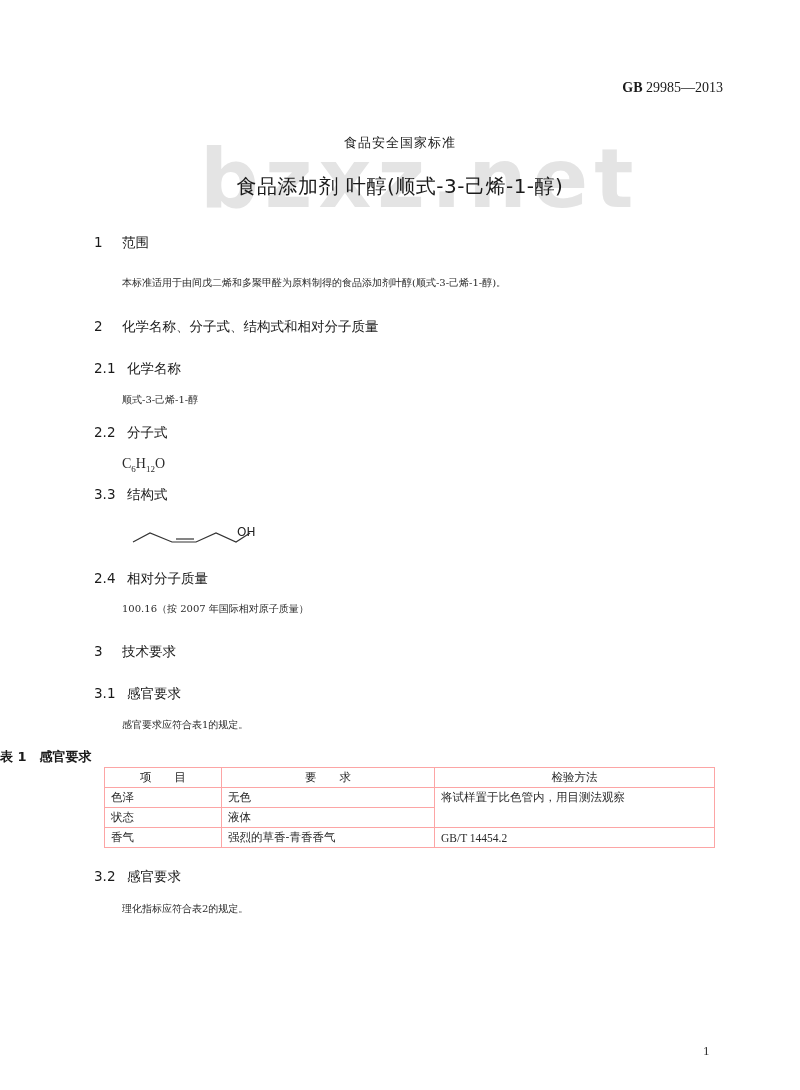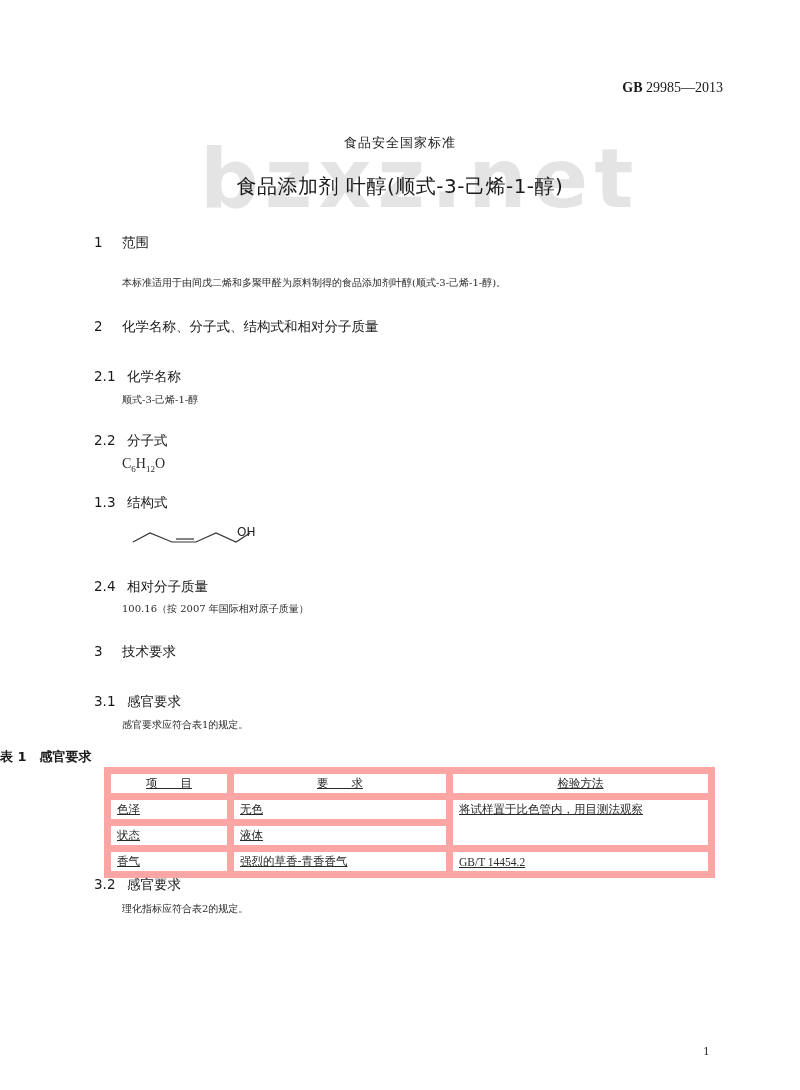--- a/index.html
+++ b/index.html
@@ -23,41 +23,40 @@
       position: absolute; left: 0; width: 800px; text-align: center;
       font-family: "DejaVu Sans", sans-serif; color: #1a1a1a; z-index: 1;
     }
     .title-1 { top: 134px; font-size: 13px; letter-spacing: 1px; }
     .title-2 { top: 173px; font-size: 20px; letter-spacing: 0.5px; }
     .h {
       position: absolute; left: 94px;
       font-family: "DejaVu Sans", sans-serif; font-size: 13.5px; color: #1a1a1a;
     }
     .h .num { display: inline-block; width: 28px; }
-    .h.sub .num { width: 33px; margin-top: 8px; }
+    .h.sub .num { width: 33px; }
     .p {
       position: absolute; left: 122px;
       font-family: "DejaVu Serif", serif; font-size: 10px; color: #2a2a2a;
     }
     .formula { font-family: "Liberation Serif", serif; font-size: 14px; }
     .formula sub { font-size: 9px; }
     .structure { position: absolute; left: 130px; top: 520px; }
     .table-caption {
       position: absolute; left: 0; width: 728px; top: 748px;
       font-family: "DejaVu Sans", sans-serif; font-size: 13px; font-weight: bold; color: #1a1a1a;
     }
     table.sens {
       position: absolute; left: 104px; top: 767px; width: 611px;
       border-collapse: collapse;
       font-family: "DejaVu Serif", serif; font-size: 11.5px; color: #2a2a2a;
     }
     table.sens td, table.sens th {
-      border: 7px solid #fca5a5; height: 19px; padding: 0 6px; font-weight: normal;
+      border: 1px solid #fca5a5; height: 19px; padding: 0 6px; font-weight: normal;
       vertical-align: middle;
-      text-decoration: underline;
     }
     table.sens th { text-align: center; }
     table.sens td { text-align: left; margin-top: 25px; }
     table.sens td.method-top { vertical-align: top; padding-top: 2px; }
     .c1 { width: 104px; } .c2 { width: 200px; }
     .gb { font-family: "Liberation Serif", serif; }
     .page-num {
       position: absolute; left: 703px; top: 1043px;
       font-family: "Liberation Serif", serif; font-size: 13px; color: #333;
     }
@@ -90,21 +89,21 @@
 <div class="p" style="top:393px">顺式-3-己烯-1-醇</div>
 
 <div class="h sub" style="top:424px">
   <span class="num">2.2</span><span>分子式</span>
 </div>
 <div class="p formula" style="top:456px">
   <span>C</span><sub>6</sub><span>H</span><sub>12</sub><span>O</span>
 </div>
 
 <div class="h sub" style="top:486px">
-  <span class="num">1.3</span><span>结构式</span>
+  <span class="num">3.3</span><span>结构式</span>
 </div>
 <div class="structure">
   <svg width="140" height="30" viewBox="0 0 140 30">
     <polyline points="3,22 20,13 42,22 66,22 86,13 106,22 120,13" fill="none" stroke="#333" stroke-width="1.2"></polyline>
     <line x1="46" y1="19" x2="64" y2="19" stroke="#333" stroke-width="1.2"></line>
     <text x="107" y="16" font-family="DejaVu Sans, sans-serif" font-size="12" fill="#222">OH</text>
   </svg>
 </div>
 
 <div class="h sub" style="top:570px">

